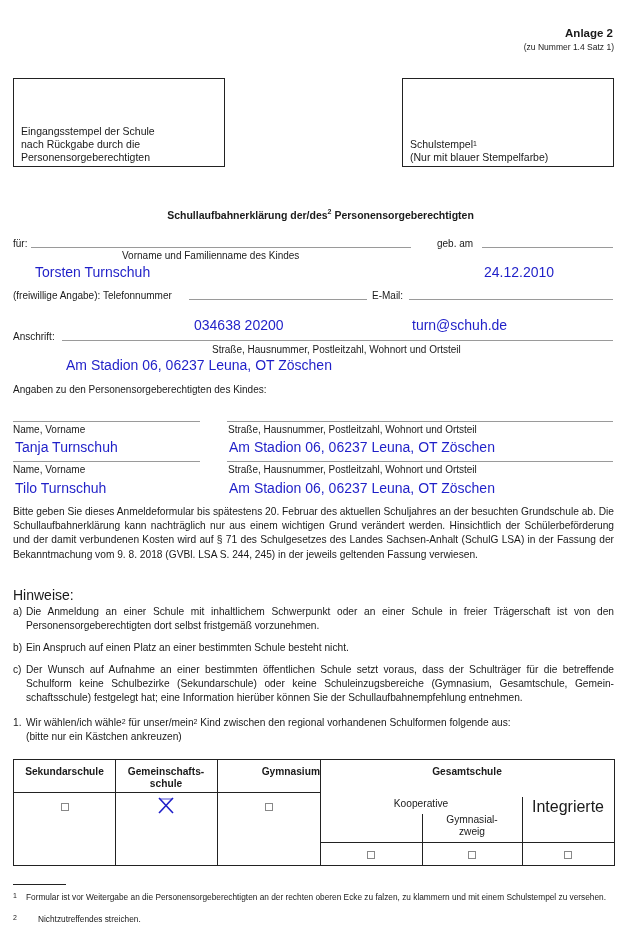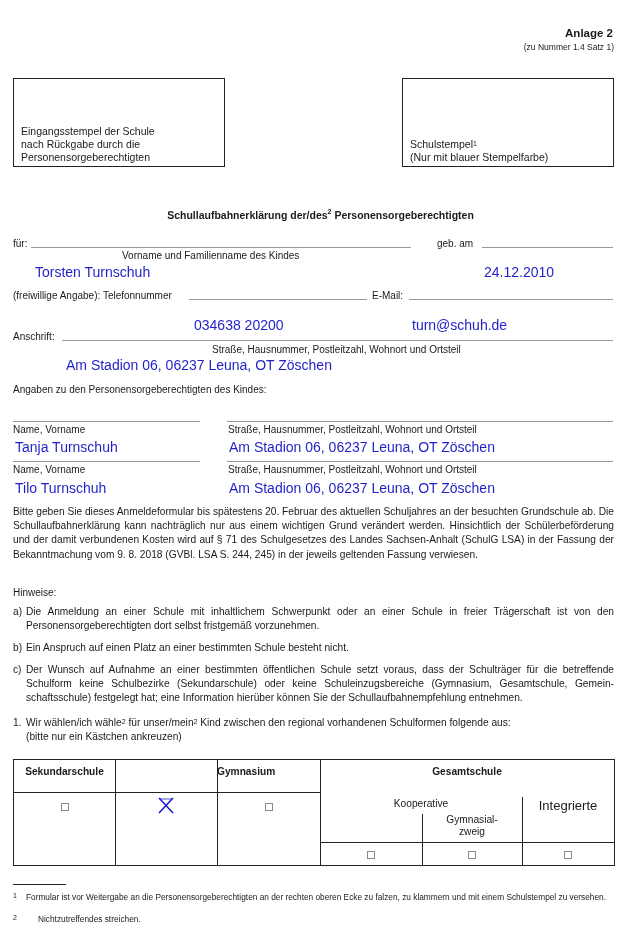--- a/index.html
+++ b/index.html
@@ -75,21 +75,21 @@
   <div class="abs blue" style="left:15px; top:444px; font-size:14px;">Tilo Turnschuh</div>
   <div class="line" style="left:13px; top:461px; width:187px;"></div>
   <div class="abs" style="left:13px; top:464px; font-size:10px;">Name, Vorname</div>
   <div class="abs blue" style="left:229px; top:444px; font-size:14px;">Am Stadion 06, 06237 Leuna, OT Zöschen</div>
   <div class="line" style="left:227px; top:461px; width:386px;"></div>
   <div class="abs" style="left:228px; top:464px; font-size:10px;">Straße, Hausnummer, Postleitzahl, Wohnort und Ortsteil</div>
 </div>
 
 <div class="abs just" style="left:13px; top:505px; width:601px; font-size:10.2px; line-height:14.2px;">Bitte geben Sie dieses Anmeldeformular bis spätestens 20. Februar des aktuellen Schuljahres an der besuchten Grundschule ab. Die Schullaufbahnerklärung kann nachträglich nur aus einem wichtigen Grund verändert werden. Hinsichtlich der Schü­lerbeförderung und der damit verbundenen Kosten wird auf § 71 des Schulgesetzes des Landes Sachsen-Anhalt (SchulG LSA) in der Fassung der Bekanntmachung vom 9. 8. 2018 (GVBl. LSA S. 244, 245) in der jeweils geltenden Fassung verwiesen.</div>
 
-<div class="abs" style="left:13px; top:587px; font-size:10px;">Hinweise:</div>
+<div class="abs" style="left:13px; top:587px; font-size:14px;">Hinweise:</div>
 
 <div class="abs" style="left:13px; top:605px; width:601px; font-size:10.2px; line-height:14.2px;">
   <span class="abs" style="left:0; top:0;">a)</span>
   <div class="just" style="margin-left:13px;">Die Anmeldung an einer Schule mit inhaltlichem Schwerpunkt oder an einer Schule in freier Trägerschaft ist von den Personensorgeberechtigten dort selbst fristgemäß vorzunehmen.</div>
 </div>
 <div class="abs" style="left:13px; top:641px; width:601px; font-size:10.2px; line-height:14.2px;">
   <span class="abs" style="left:0; top:0;">b)</span>
   <div style="margin-left:13px;">Ein Anspruch auf einen Platz an einer bestimmten Schule besteht nicht.</div>
 </div>
 <div class="abs" style="left:13px; top:663px; width:601px; font-size:10.2px; line-height:14.2px;">
@@ -111,24 +111,27 @@
 
   <div class="abs" style="left:101px; top:0; height:105px; border-left:1px solid #222;"></div>
   <div class="abs" style="left:203px; top:0; height:105px; border-left:1px solid #222;"></div>
   <div class="abs" style="left:306px; top:0; height:105px; border-left:1px solid #222;"></div>
 
   <div class="abs" style="left:508px; top:37px; height:68px; border-left:1px solid #222;"></div>
   <div class="abs" style="left:408px; top:54px; height:51px; border-left:1px solid #222;"></div>
   <div class="abs" style="left:306px; top:82px; width:294px; border-top:1px solid #222;"></div>
 
   <div class="abs" style="left:0; width:101px; top:6px; text-align:center; font-weight:bold; font-size:10.2px;">Sekundarschule</div>
-  <div class="abs" style="left:203px; width:103px; top:6px; text-align:left; font-weight:bold; font-size:10.2px;">Gymnasium</div>
+  <div class="abs" style="left:101px; width:102px; top:6px; text-align:center; font-weight:bold; font-size:10.2px; line-height:12px;">
+    <span id="gem-head">Gemeinschafts-<br>schule</span>
+  </div>
+  <div class="abs" style="left:203px; width:103px; top:6px; text-align:right; font-weight:bold; font-size:10.2px;">Gymnasium</div>
   <div class="abs" style="left:306px; width:294px; top:6px; text-align:center; font-weight:bold; font-size:10.2px;">Gesamtschule</div>
   <div class="abs" style="left:306px; width:202px; top:38px; text-align:center; font-size:10.2px;">Kooperative</div>
-  <div class="abs" style="left:508px; width:92px; top:38px; text-align:center; font-size:13px;">Integrierte</div>
+  <div class="abs" style="left:508px; width:92px; top:38px; text-align:center; font-size:16px;">Integrierte</div>
   <div class="abs" style="left:408px; width:100px; top:54px; text-align:center; font-size:10.2px; line-height:12px;">
     <span id="gym-zweig">Gymnasial-<br>zweig</span>
   </div>
 
   <div class="abs" style="left:0; width:101px; top:41px; text-align:center;">
     <span class="cb"></span>
   </div>
   <div class="abs" style="left:101px; width:102px; top:37px; text-align:center;">
     <svg width="18" height="17" viewBox="0 0 18 17">
       <line x1="2" y1="1" x2="16" y2="16" stroke="#1f1fc8" stroke-width="1.6"></line>

